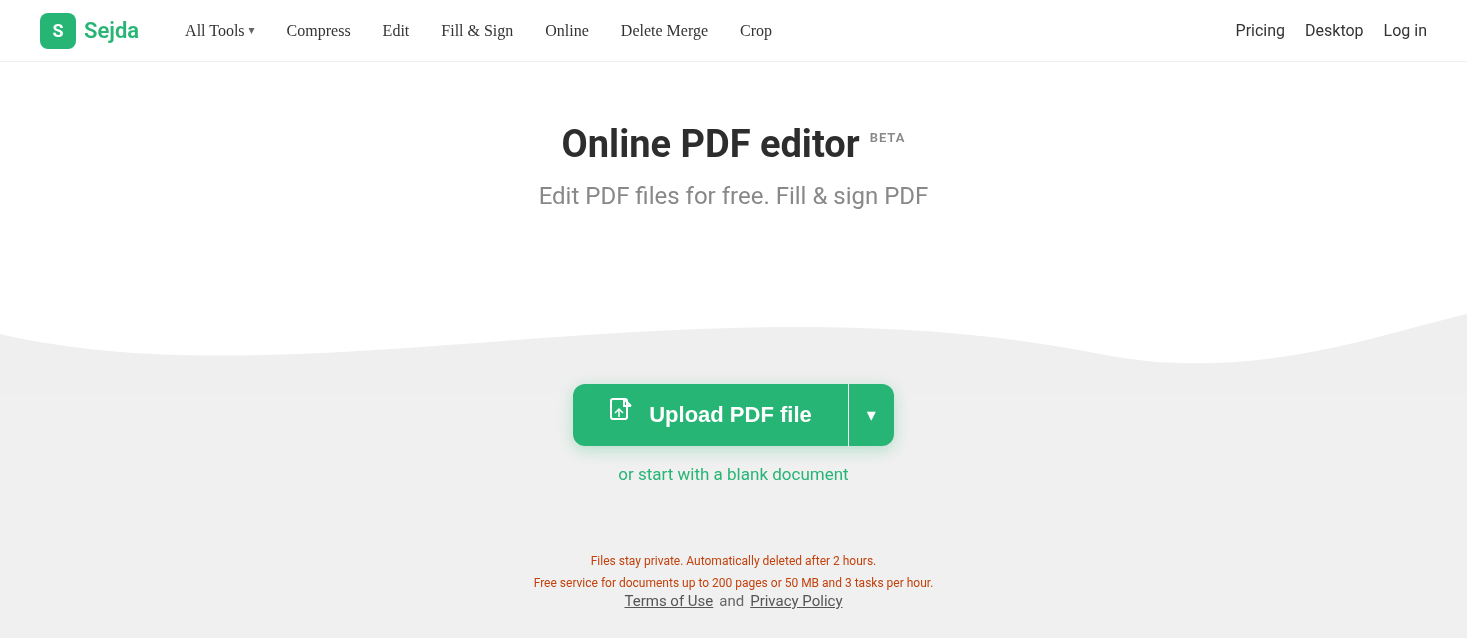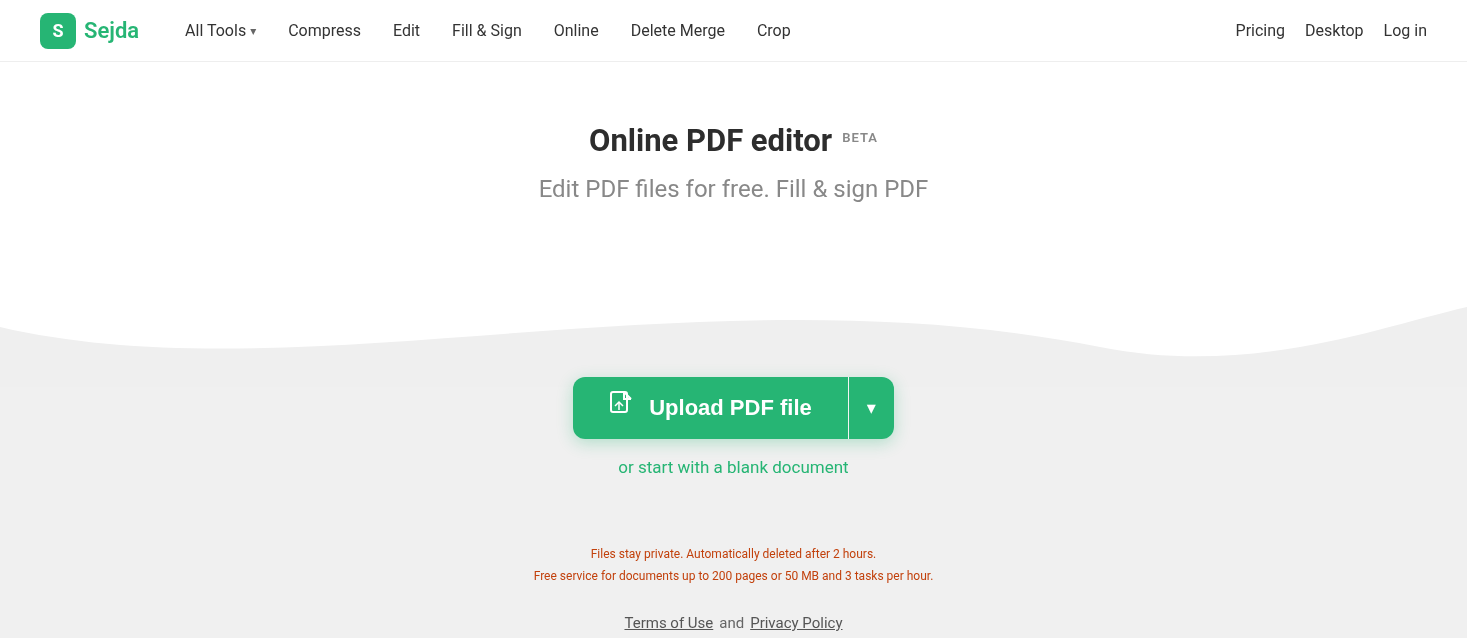--- a/index.html
+++ b/index.html
@@ -65,20 +65,21 @@
     .nav-link {
       padding: 8px 14px;
       font-size: 16px;
       color: #333;
       cursor: pointer;
       border-radius: 6px;
       white-space: nowrap;
       display: flex;
       align-items: center;
       gap: 4px;
+      font-family: Liberation Serif, serif;
     }
 
     .nav-link .chevron {
       font-size: 12px;
       color: #666;
     }
 
     .nav-right {
       display: flex;
       align-items: center;
@@ -103,21 +104,21 @@
     }
 
     .hero-title-container {
       display: flex;
       align-items: flex-start;
       gap: 10px;
       margin-bottom: 16px;
     }
 
     .hero-title {
-      font-size: 31px;
+      font-size: 38px;
       font-weight: 700;
       color: #2d2d2d;
     }
 
     .beta-badge {
       font-size: 13px;
       font-weight: 600;
       color: #888;
       letter-spacing: 1px;
       margin-top: 8px;
@@ -226,21 +227,21 @@
       font-size: 12px;
       color: #c2410c;
       text-align: center;
     }
 
     
     .terms-section {
       display: flex;
       align-items: center;
       gap: 6px;
-      margin-top: 31px;
+      margin-top: 2px;
       font-size: 15px;
       color: #666;
     }
 
     .terms-link {
       color: #555;
       text-decoration: underline;
       cursor: pointer;
     }
   </style>

